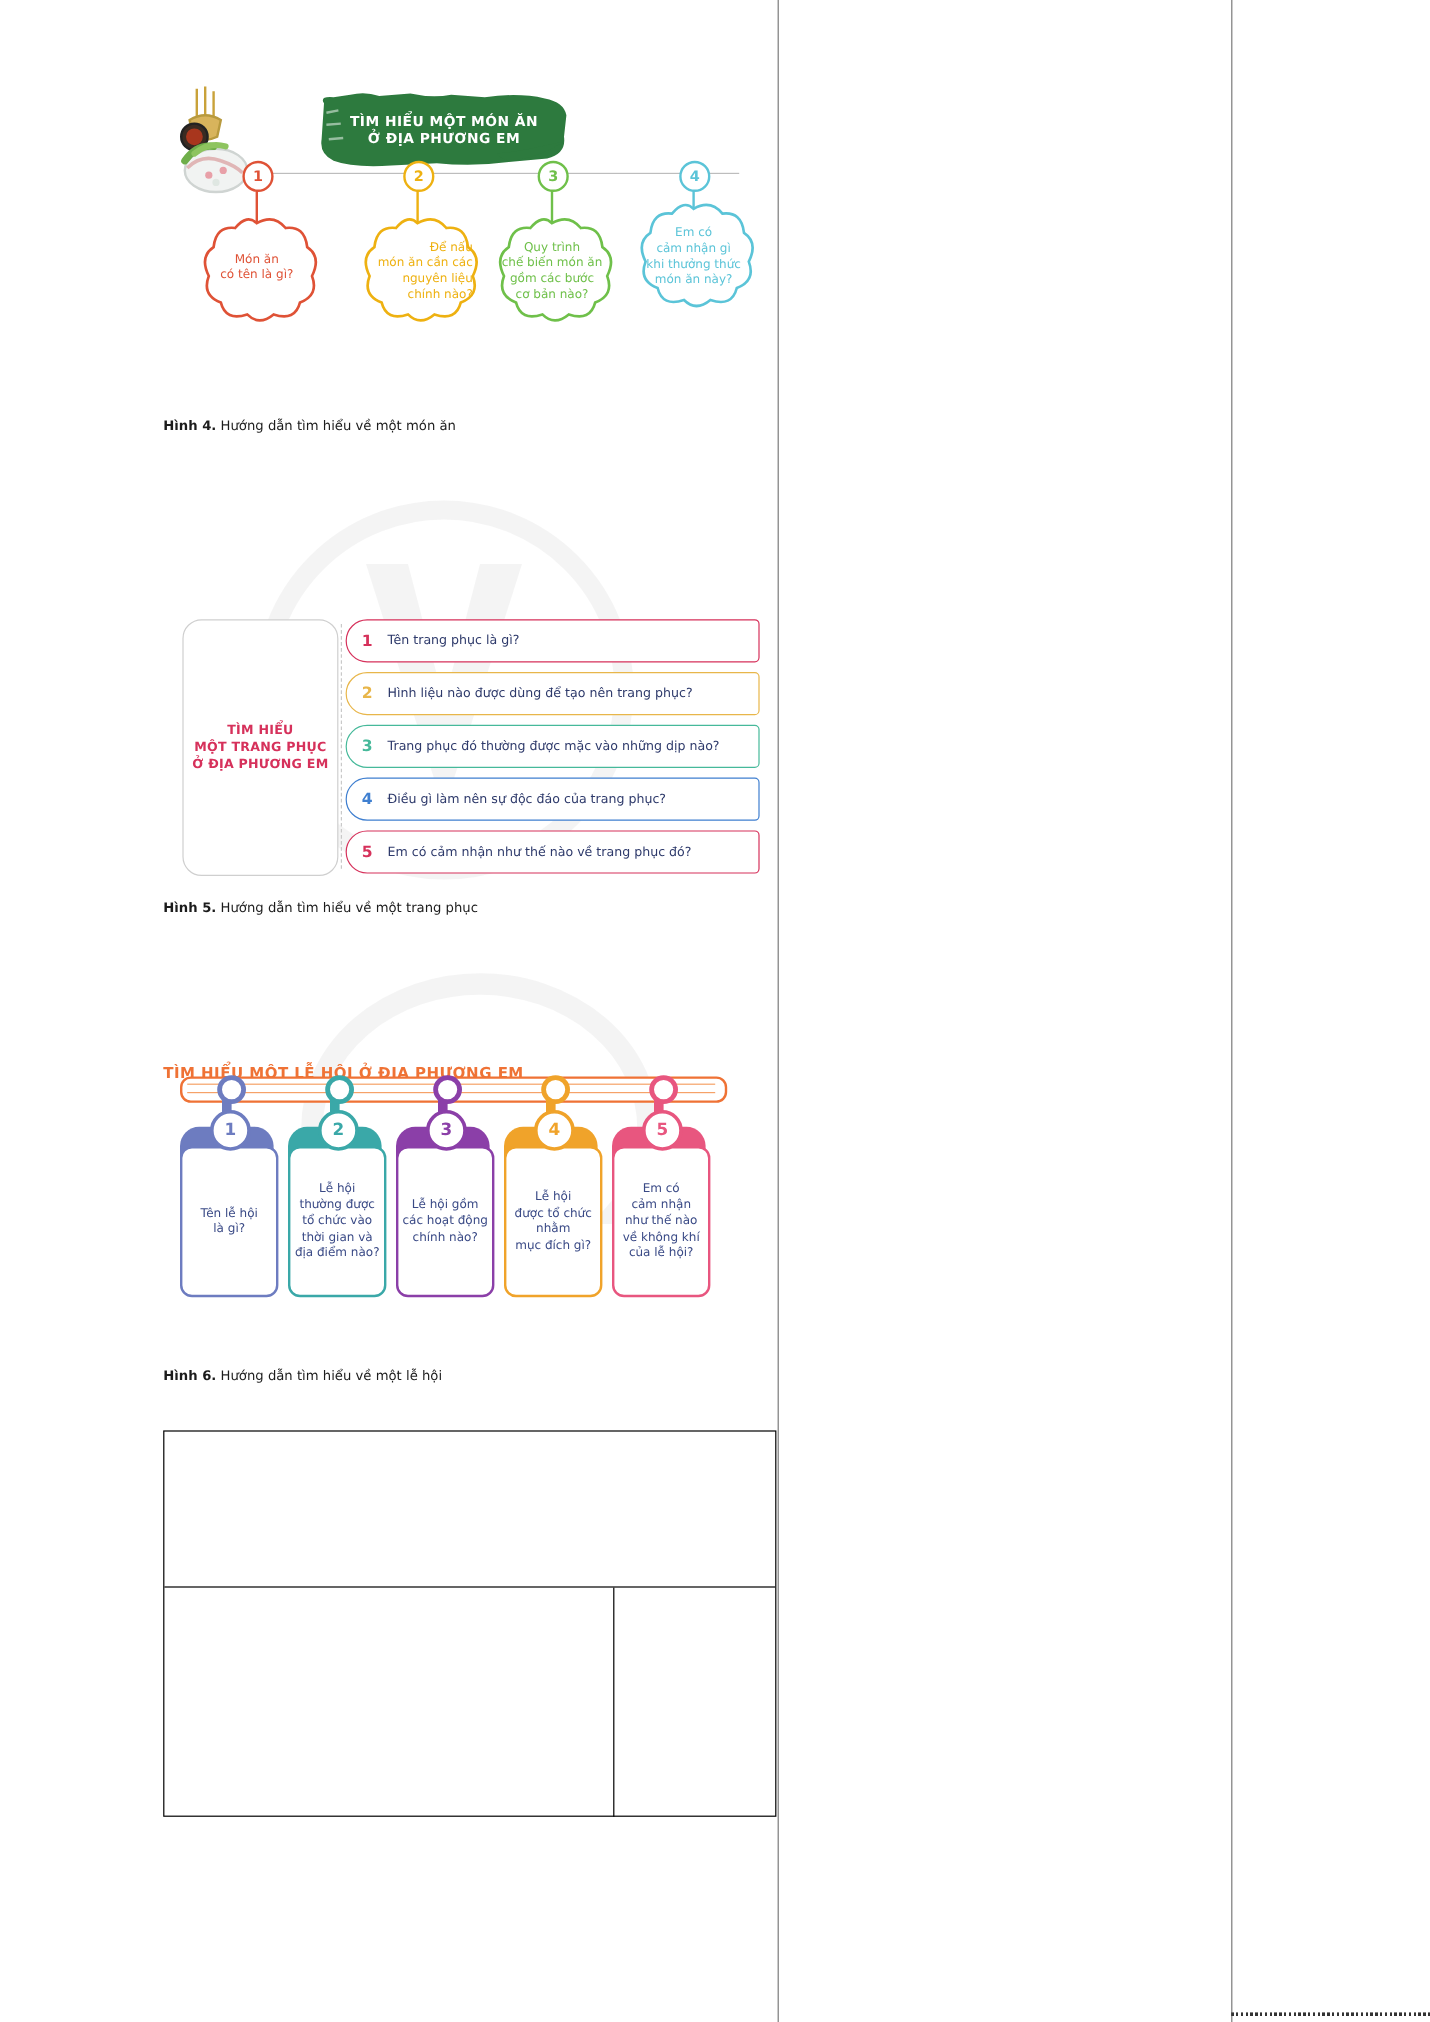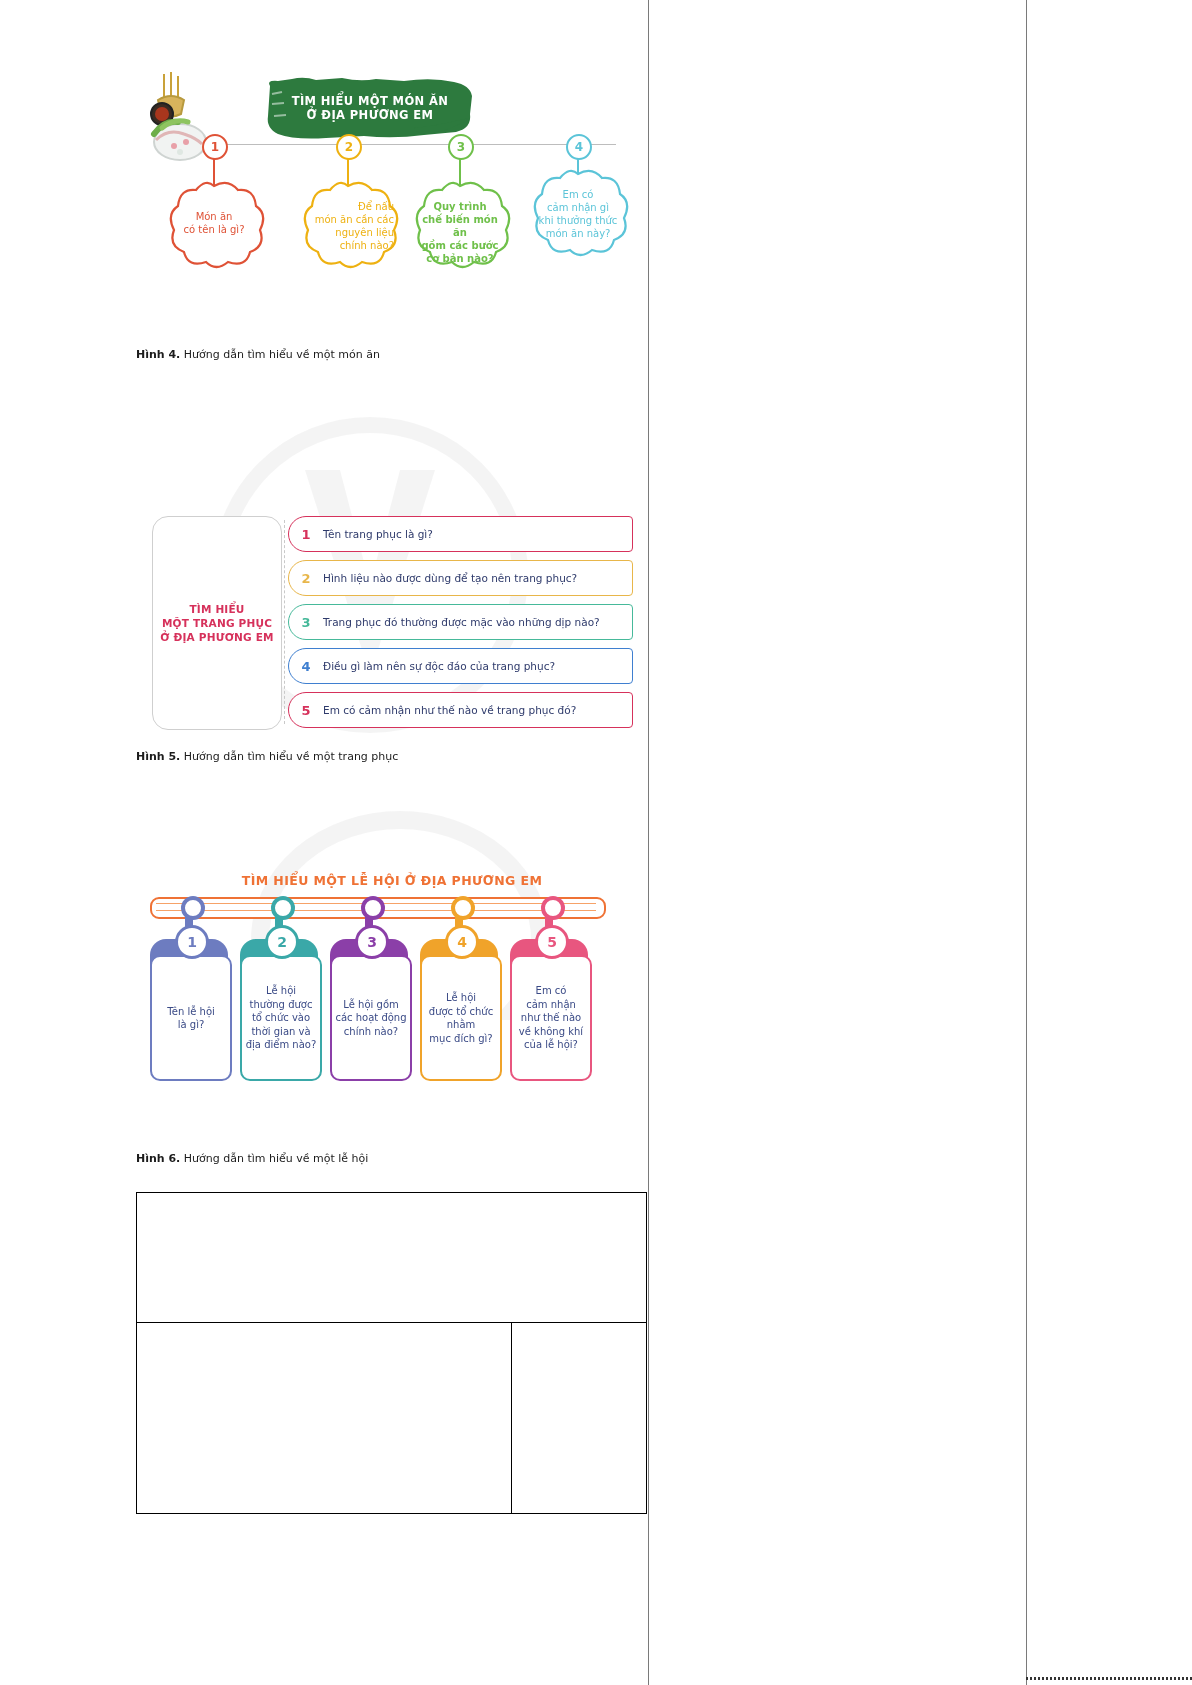--- a/index.html
+++ b/index.html
@@ -120,21 +120,21 @@
     opacity:.10;pointer-events:none;z-index:0;
   }
   .watermark2{
     position:absolute;left:250px;top:790px;width:300px;height:230px;
     opacity:.10;pointer-events:none;z-index:0;
   }
 
   
   .fig6{position:relative;width:512px;height:265px;margin-top:110px;}
   .fig6 .f6title{
-    position:absolute;left:0;top:0;width:512px;text-align:center;
+    position:absolute;left:0;top:13px;width:512px;
     color:#ef7235;font-weight:bold;font-size:12.5px;letter-spacing:.4px;
   }
   .fig6 .bar{
     position:absolute;left:14px;top:24px;width:452px;height:18px;
     border:2px solid #ef7235;border-radius:9px;background:#fff;
   }
   .fig6 .bar-inner{
     position:absolute;left:20px;top:30px;width:440px;height:6px;
     border-top:1.5px solid #f6a268;border-bottom:1.5px solid #f6a268;
   }
@@ -269,21 +269,21 @@
 chính nào?</div>
       </div>
 
       <div class="node n3">
         <div class="num">3</div>
         <div class="stem"></div>
         <svg class="cloud" viewBox="0 0 104 100">
           <path d="M52 6 q14 -8 24 4 q16 -2 18 16 q12 8 4 24 q6 16 -10 22 q-4 16 -22 10
                    q-12 10 -22 0 q-18 6 -22 -10 q-16 -6 -10 -22 q-8 -16 4 -24 q2 -18 18 -16 q10 -12 18 -4 Z" fill="#fff" stroke="currentColor" stroke-width="2.2"></path>
         </svg>
-        <div class="cloud-text" style="white-space:pre-line;top:140px;font-weight:bold;">Quy trình
+        <div class="cloud-text" style="white-space:pre-line;top:140px;">Quy trình
 chế biến món ăn
 gồm các bước
 cơ bản nào?</div>
       </div>
 
       <div class="node n4">
         <div class="num">4</div>
         <div class="stem" style="height:18px;"></div>
         <svg class="cloud" viewBox="0 0 104 100" style="top:108px;">
           <path d="M52 6 q14 -8 24 4 q16 -2 18 16 q12 8 4 24 q6 16 -10 22 q-4 16 -22 10
@@ -403,21 +403,21 @@
         <div class="body">
           <span style="white-space:pre-line;">Em có
 cảm nhận
 như thế nào
 về không khí
 của lễ hội?</span>
         </div>
       </div>
     </div>
 
-    <div class="caption" style="margin-top:14px;">
+    <div class="caption" style="margin-top:2px;">
       <b>Hình 6.</b>
       <span>Hướng dẫn tìm hiểu về một lễ hội</span>
     </div>
 
   </div>
 
   <div class="tbl">
     <div class="trow1">
       <span></span>
     </div>

